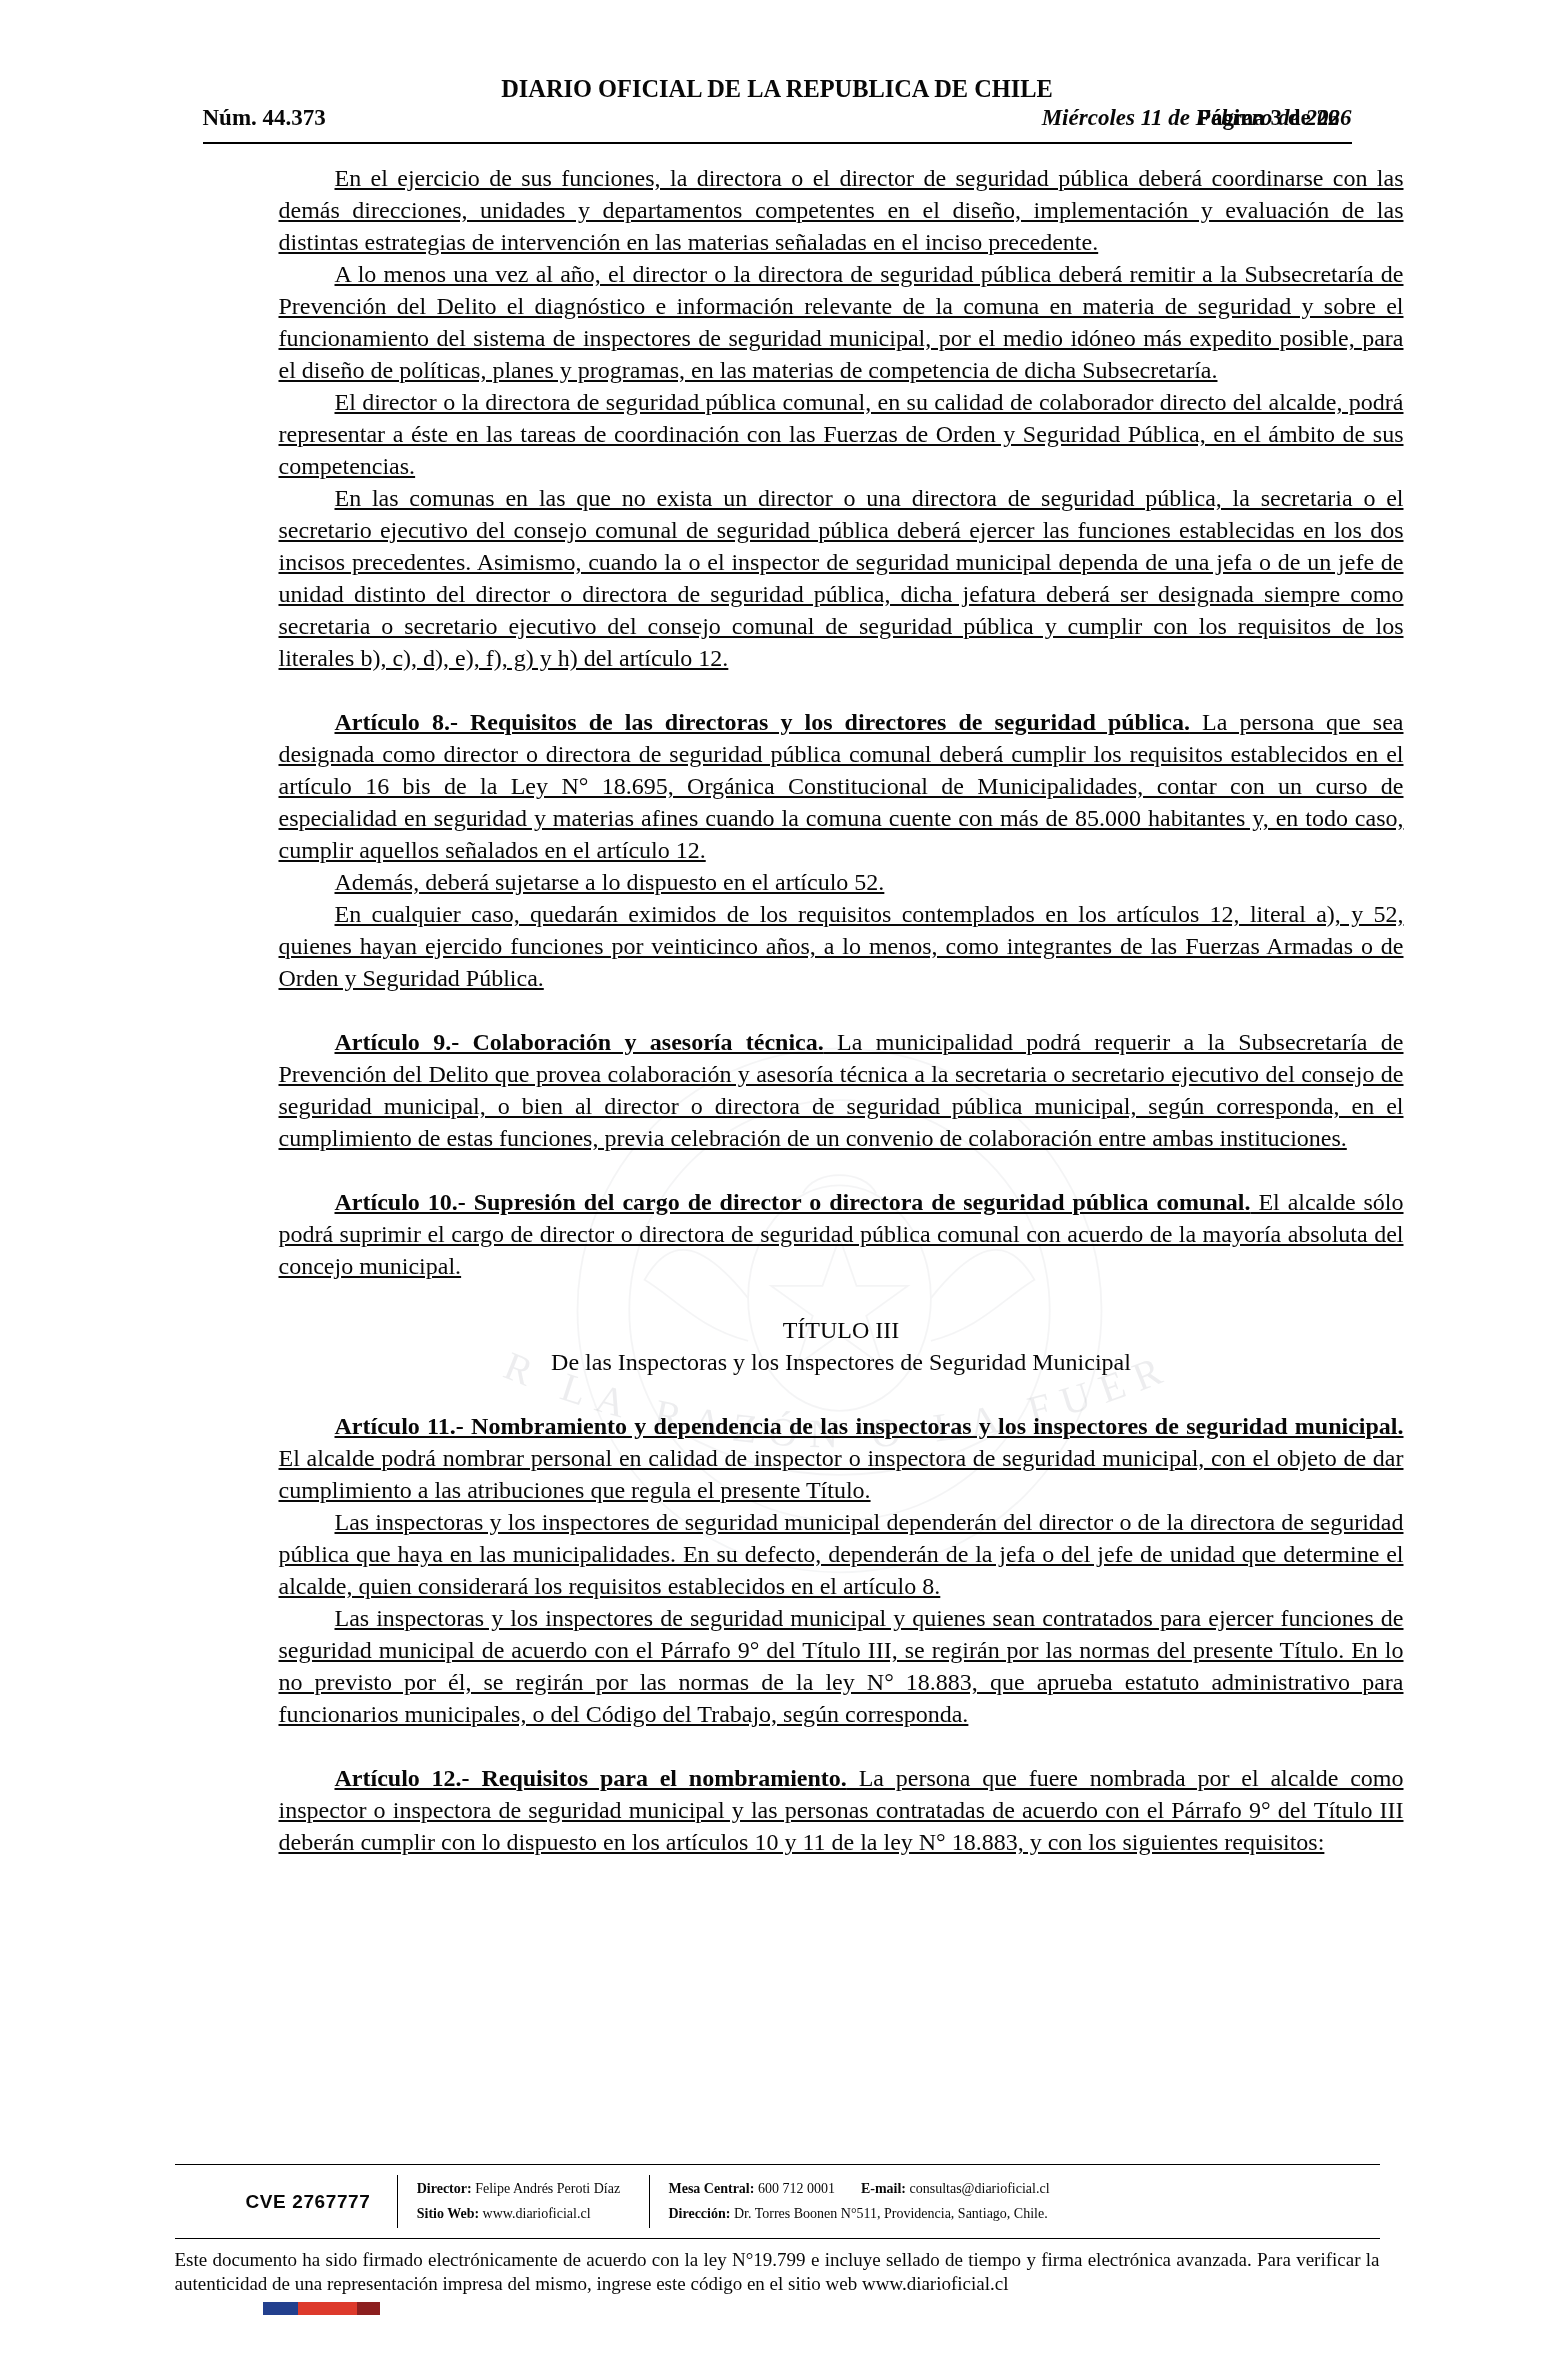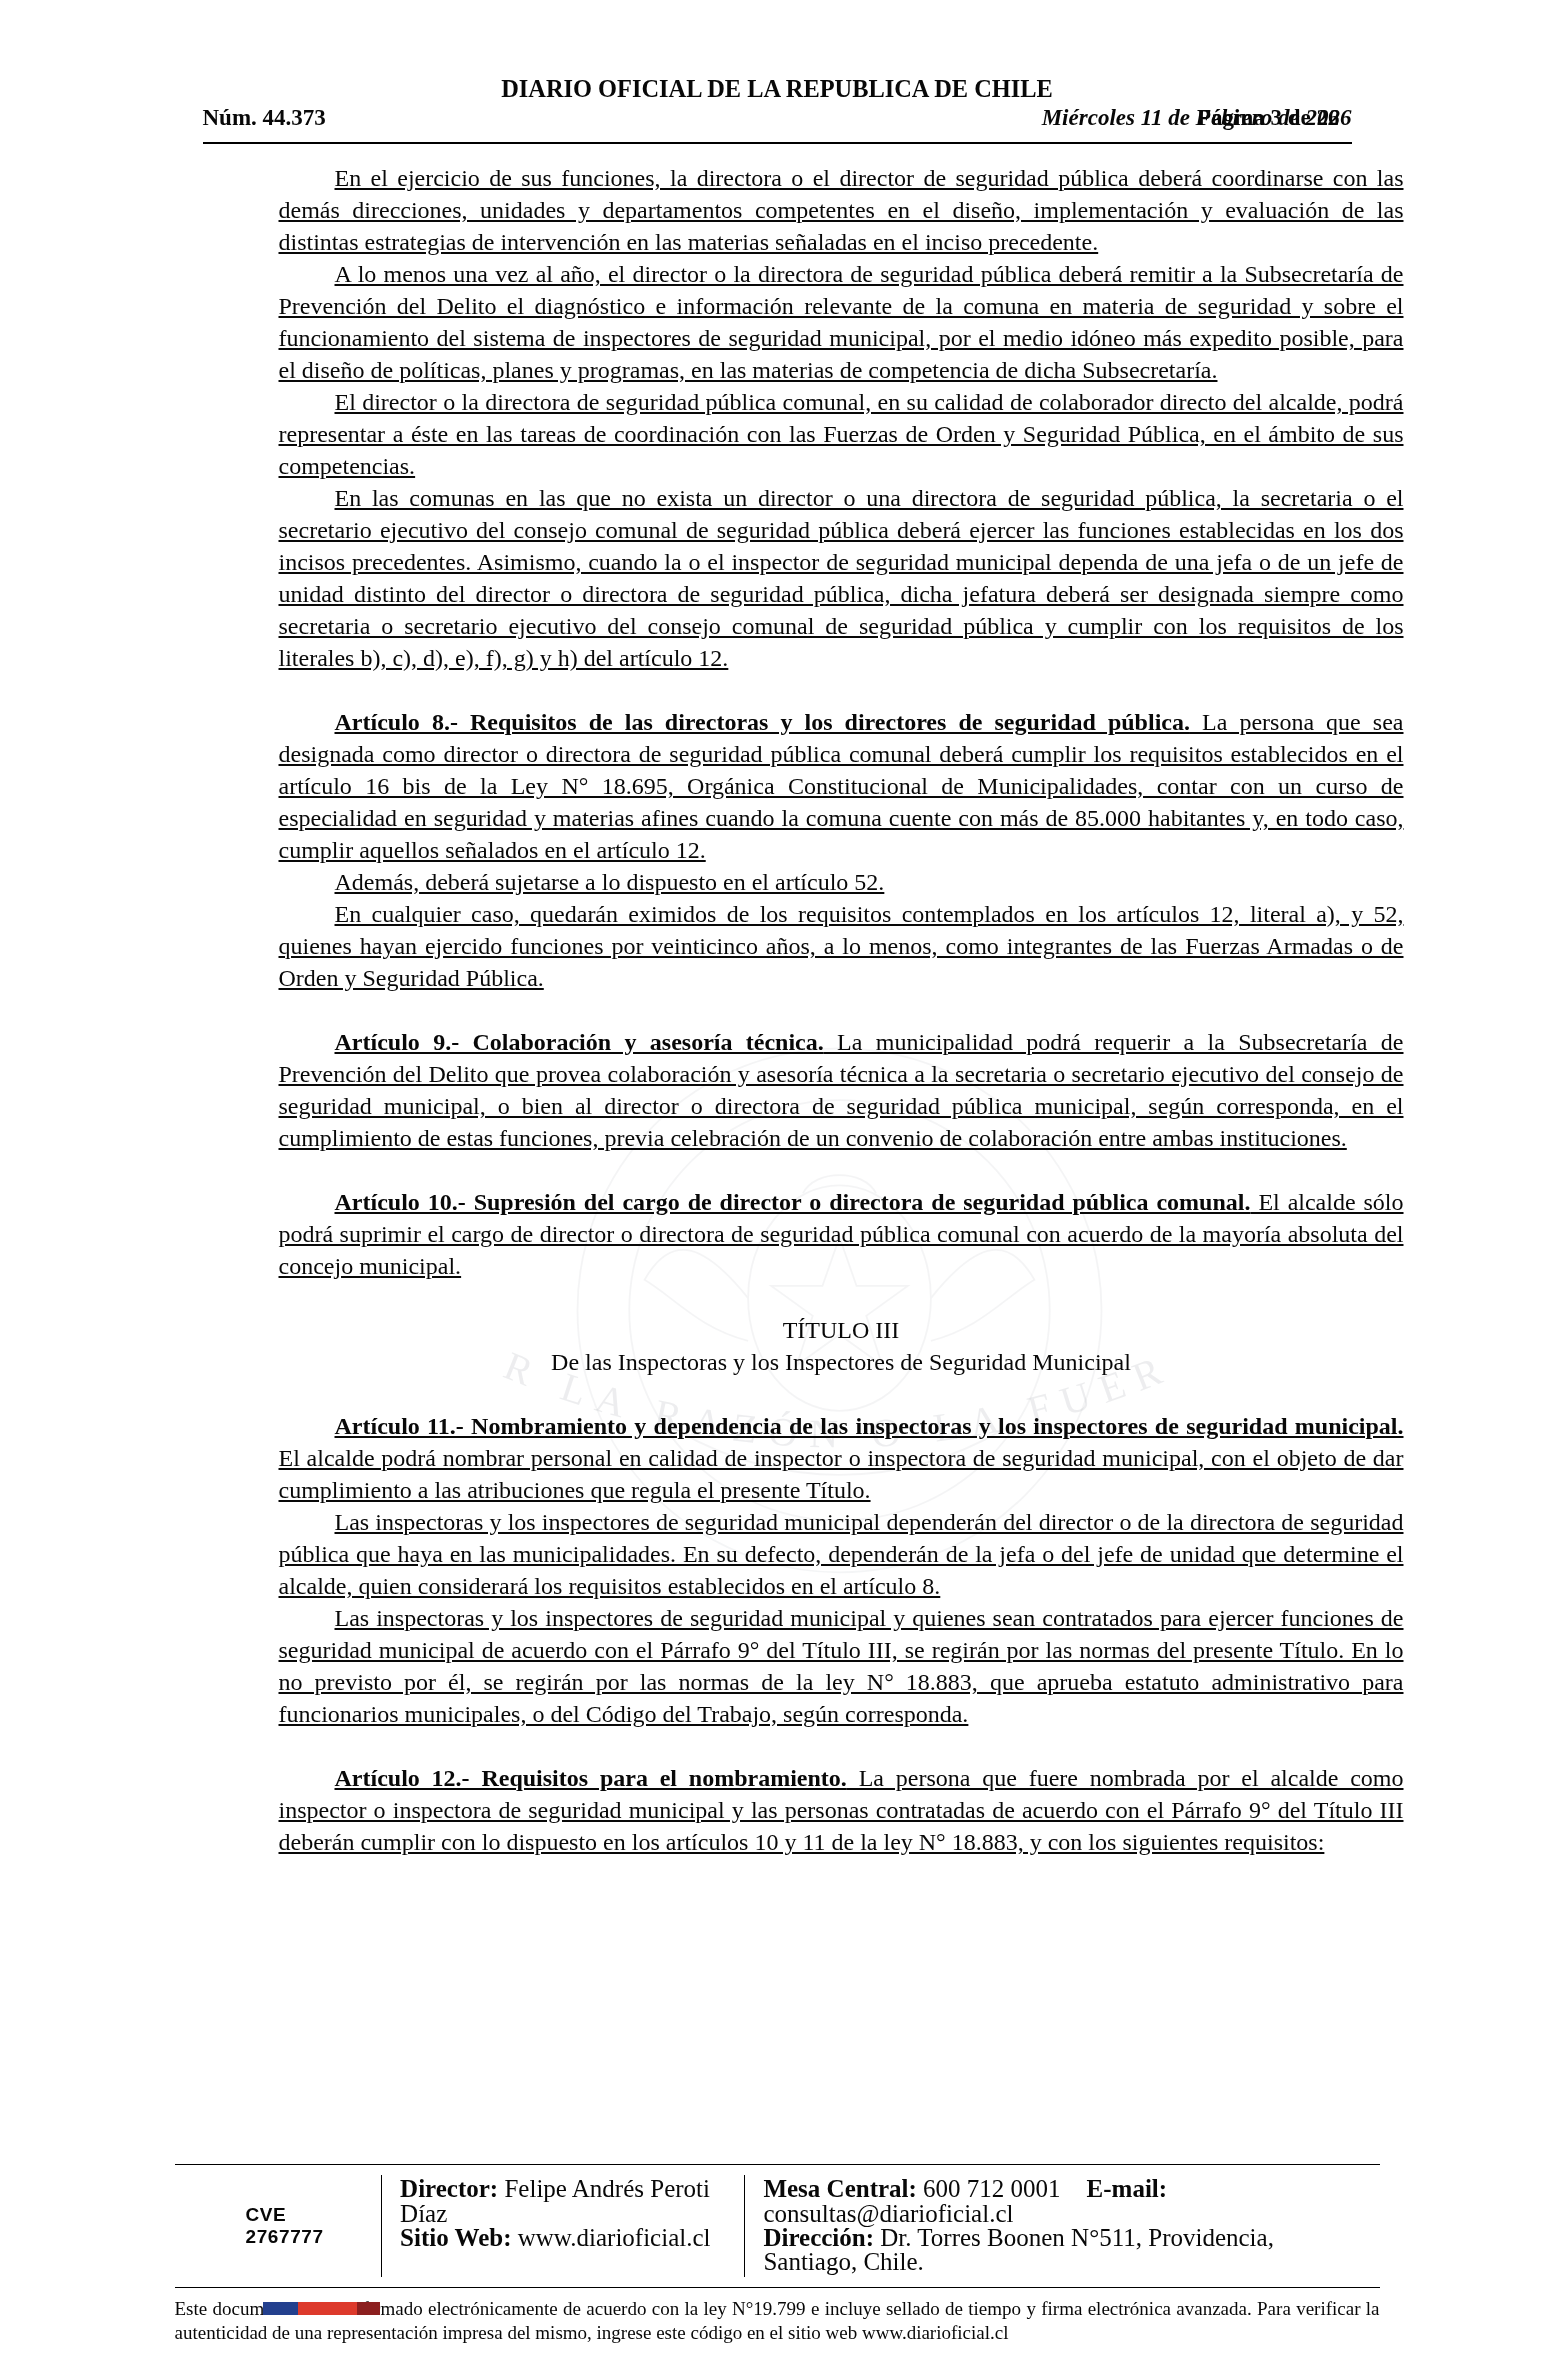--- a/index.html
+++ b/index.html
@@ -27,21 +27,21 @@
   .blk.center{text-align:center;text-indent:0;}
   .blk.gap{margin-top:32px;}
   .blk b{font-weight:bold;}
 
   
   .footer{position:absolute;left:113px;right:113px;top:2164px;}
   .rule{border-top:1.8px solid #000;height:0;}
   .cve-row{display:flex;align-items:stretch;padding:9.8px 0 9.8px 71px;}
   .cve{font-family:"Liberation Sans","DejaVu Sans",sans-serif;font-weight:bold;font-size:19px;
        display:flex;align-items:center;padding-right:27px;letter-spacing:0.6px;}
-  .cve-col{border-left:1.8px solid #000;padding:2.4px 0 2.4px 18.3px;margin-right:29px;font-size:25px;
+  .cve-col{border-left:1.8px solid #000;padding:2.4px 0 2.4px 18.3px;margin-right:29px;font-size:14px;
            line-height:24.4px;}
   .email-label{margin-left:26px;}
   .disclaimer{padding-top:8.5px;font-size:19px;line-height:24px;text-align:justify;}
 
   .flag-bar{position:absolute;left:201px;top:2302px;height:12.8px;display:flex;}
   .flag-seg{height:100%;}
 </style>
 </head>
 <body>
 

